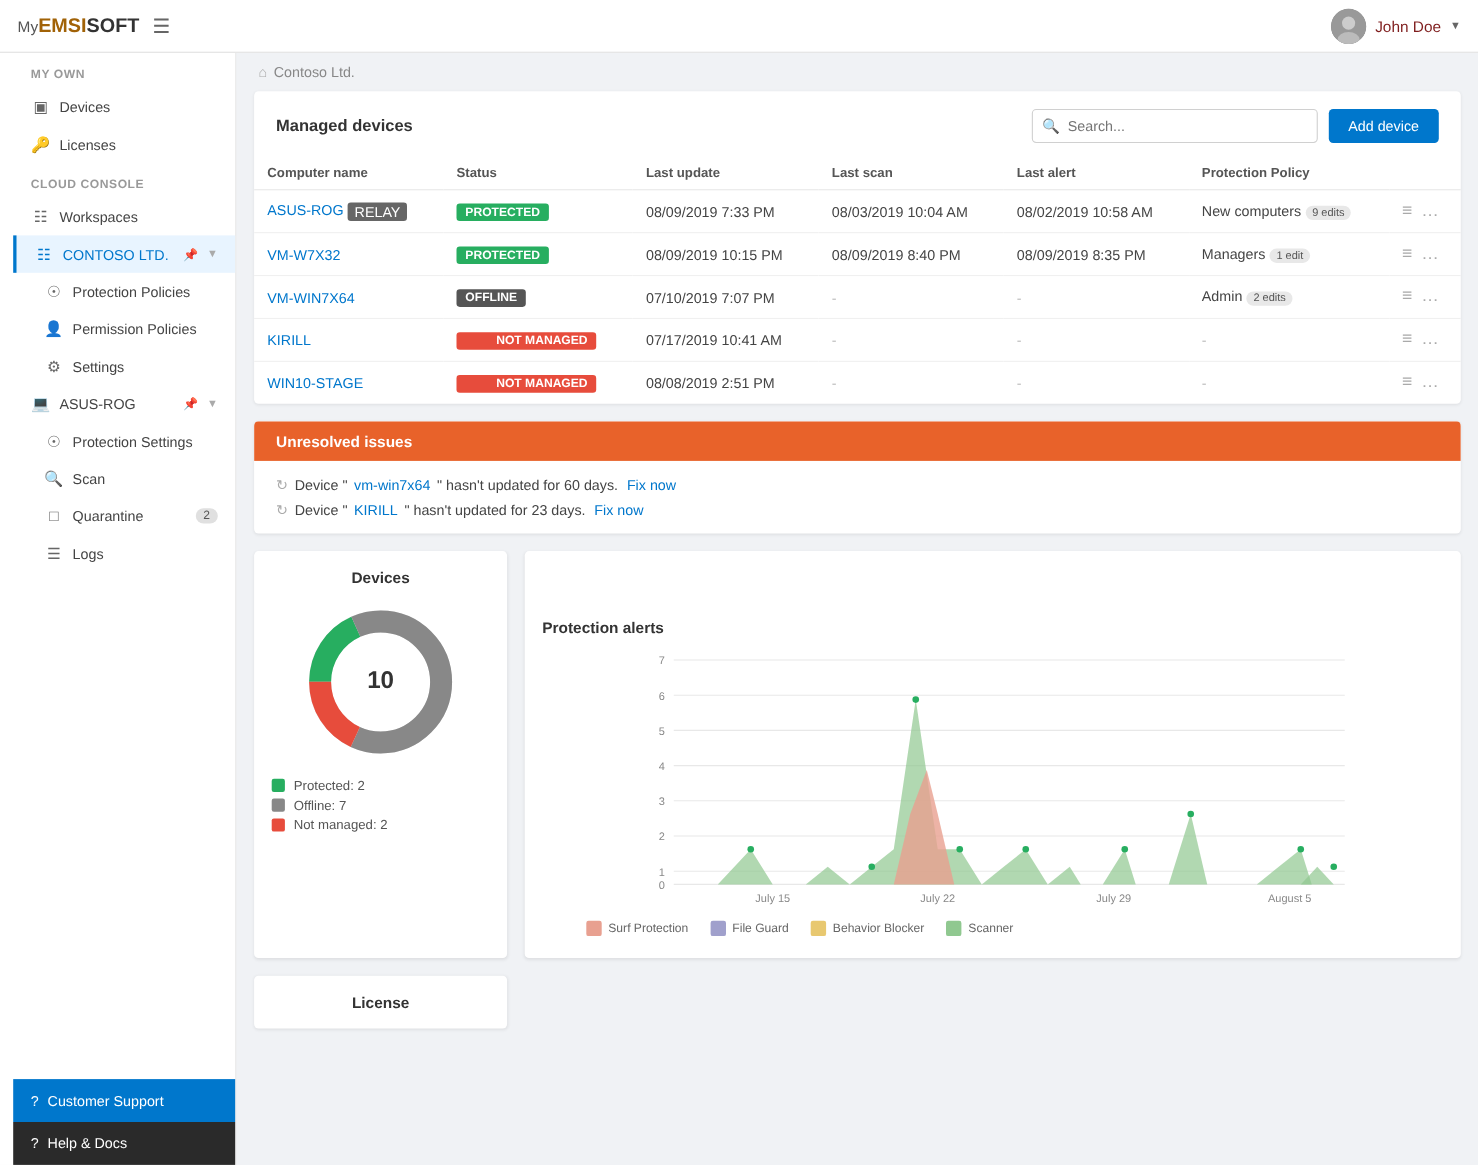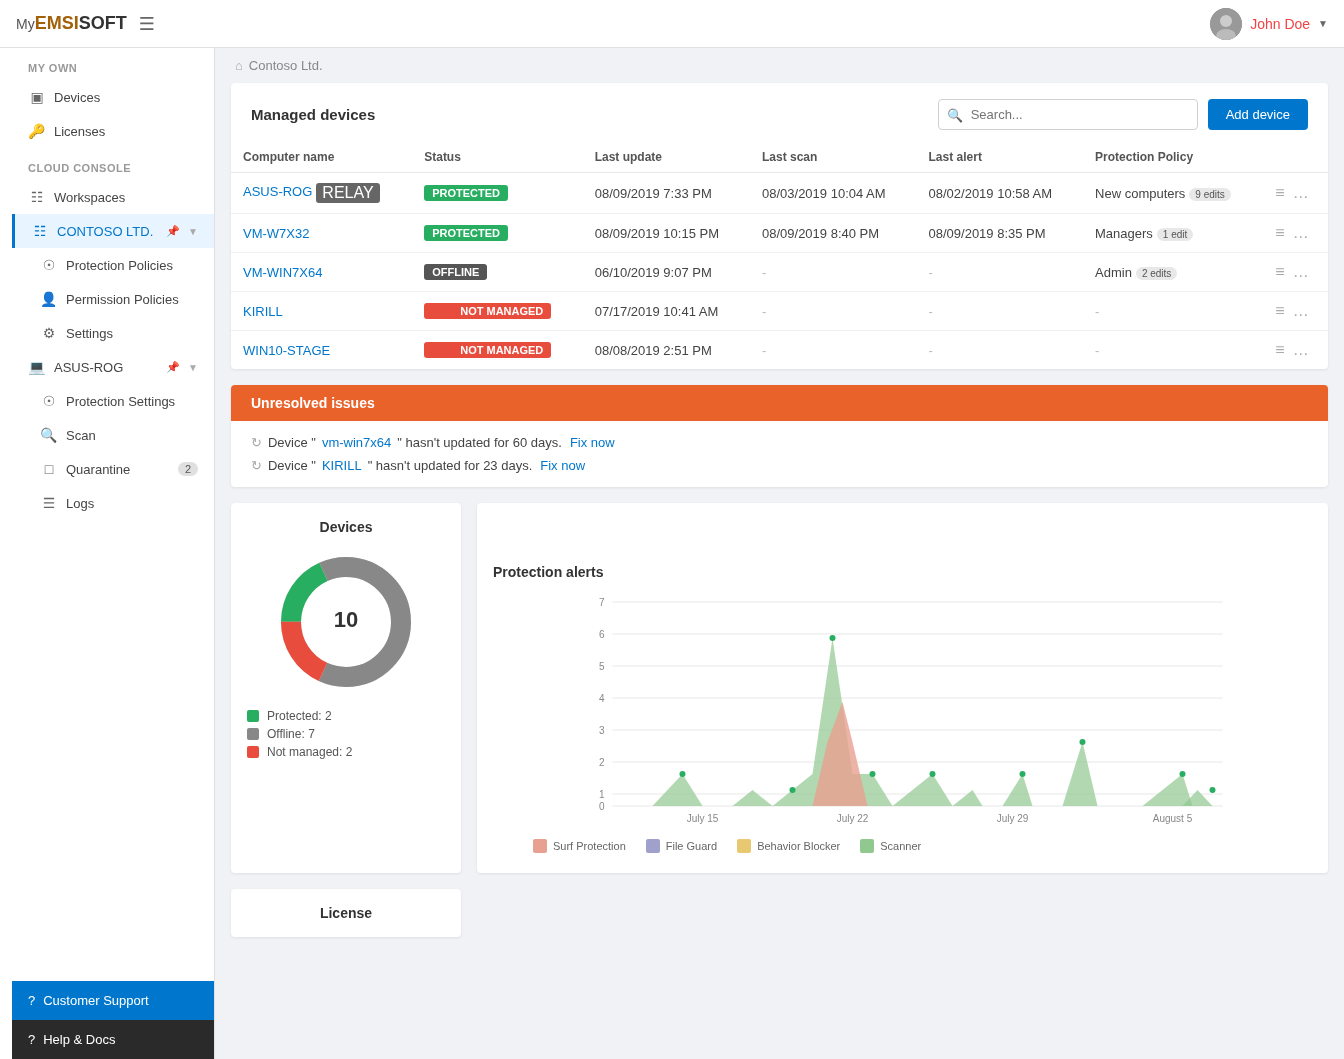--- a/index.html
+++ b/index.html
@@ -9,21 +9,21 @@
     .topbar { display: flex; align-items: center; justify-content: space-between; background: #fff; padding: 0 16px; height: 48px; border-bottom: 1px solid #e0e0e0; flex-shrink: 0; z-index: 10; }
     .topbar-left { display: flex; align-items: center; gap: 12px; }
     .logo { display: flex; align-items: center; font-size: 18px; font-weight: 700; color: #333; }
     .logo span.my { color: #555; font-weight: 400; font-size: 14px; }
     .logo span.emsi { color: #a16207; }
     .logo span.soft { color: #333; }
     .menu-icon { color: #666; cursor: pointer; font-size: 18px; }
     .topbar-right { display: flex; align-items: center; gap: 8px; cursor: pointer; }
     .avatar { width: 32px; height: 32px; border-radius: 50%; background: #888; overflow: hidden; display: flex; align-items: center; justify-content: center; }
     .avatar svg { width: 32px; height: 32px; }
-    .user-name { font-size: 14px; color: #ef4444; }
+    .user-name { font-size: 14px; color: #7f1d1d; }
     .chevron-down { color: #666; font-size: 10px; }
 
     
     .layout { display: flex; flex: 1; overflow: hidden; }
 
     
     .sidebar { width: 215px; background: #fff; border-right: 1px solid #e0e0e0; overflow-y: auto; flex-shrink: 0; display: flex; flex-direction: column; padding-left: 12px; }
     .sidebar-section-label { font-size: 11px; font-weight: 600; color: #999; padding: 14px 16px 6px; letter-spacing: 0.5px; text-transform: uppercase; }
     .sidebar-item { display: flex; align-items: center; gap: 8px; padding: 9px 16px; cursor: pointer; color: #444; font-size: 13px; position: relative; }
     .sidebar-item.active { background: #e8f4ff; color: #0077cc; border-left: 3px solid #0077cc; }
@@ -53,21 +53,21 @@
     
     table { width: 100%; border-collapse: collapse; }
     th { text-align: left; padding: 8px 12px; font-size: 12px; font-weight: 600; color: #555; border-bottom: 1px solid #e8e8e8; }
     td { padding: 10px 12px; font-size: 13px; color: #444; border-bottom: 1px solid #f0f0f0; vertical-align: middle; }
     tr:last-child td { border-bottom: none; }
     .device-name-link { color: #0077cc; text-decoration: none; cursor: pointer; }
     .badge-status { display: inline-block; padding: 2px 8px; border-radius: 3px; font-size: 11px; font-weight: 700; }
     .badge-protected { background: #27ae60; color: #fff; }
     .badge-offline { background: #555; color: #fff; }
     .badge-not-managed { background: #e74c3c; color: #fff; padding-left: 36px; }
-    .badge-relay { display: inline-block; padding: 1px 6px; border-radius: 3px; font-size: 16px; background: #666; color: #fff; margin-left: 4px; vertical-align: middle; }
+    .badge-relay { display: inline-block; padding: 1px 6px; border-radius: 3px; font-size: 13px; background: #666; color: #fff; margin-left: 4px; vertical-align: middle; }
     .edits-badge { display: inline-block; padding: 1px 6px; border-radius: 10px; font-size: 10px; background: #e8e8e8; color: #555; margin-left: 4px; cursor: pointer; }
     .row-actions { display: flex; align-items: center; gap: 8px; }
     .action-icon { cursor: pointer; color: #aaa; font-size: 16px; }
     .dash { color: #bbb; }
 
     
     .search-wrap { position: relative; }
     .search-wrap input { border: 1px solid #d0d0d0; border-radius: 4px; padding: 7px 12px 7px 32px; font-size: 13px; width: 260px; outline: none; color: #333; }
     .search-icon { position: absolute; left: 10px; top: 50%; transform: translateY(-50%); color: #aaa; font-size: 13px; }
     .add-device-btn { background: #0077cc; color: #fff; border: none; border-radius: 4px; padding: 8px 18px; font-size: 13px; cursor: pointer; font-weight: 500; }
@@ -263,21 +263,21 @@
               <td>
                 <div class="row-actions">
     <span class="action-icon">≡</span>
     <span class="action-icon">…</span>
   </div>
               </td>
             </tr>
             <tr>
               <td><a class="device-name-link">VM-WIN7X64</a></td>
               <td><span class="badge-status badge-offline">OFFLINE</span></td>
-              <td>06/10/2019 9:07 PM</td>
+              <td>07/10/2019 7:07 PM</td>
               <td class="dash">-</td>
               <td class="dash">-</td>
               <td>Admin<span class="edits-badge">2 edits</span></td>
               <td>
                 <div class="row-actions">
     <span class="action-icon">≡</span>
     <span class="action-icon">…</span>
   </div>
               </td>
             </tr>

